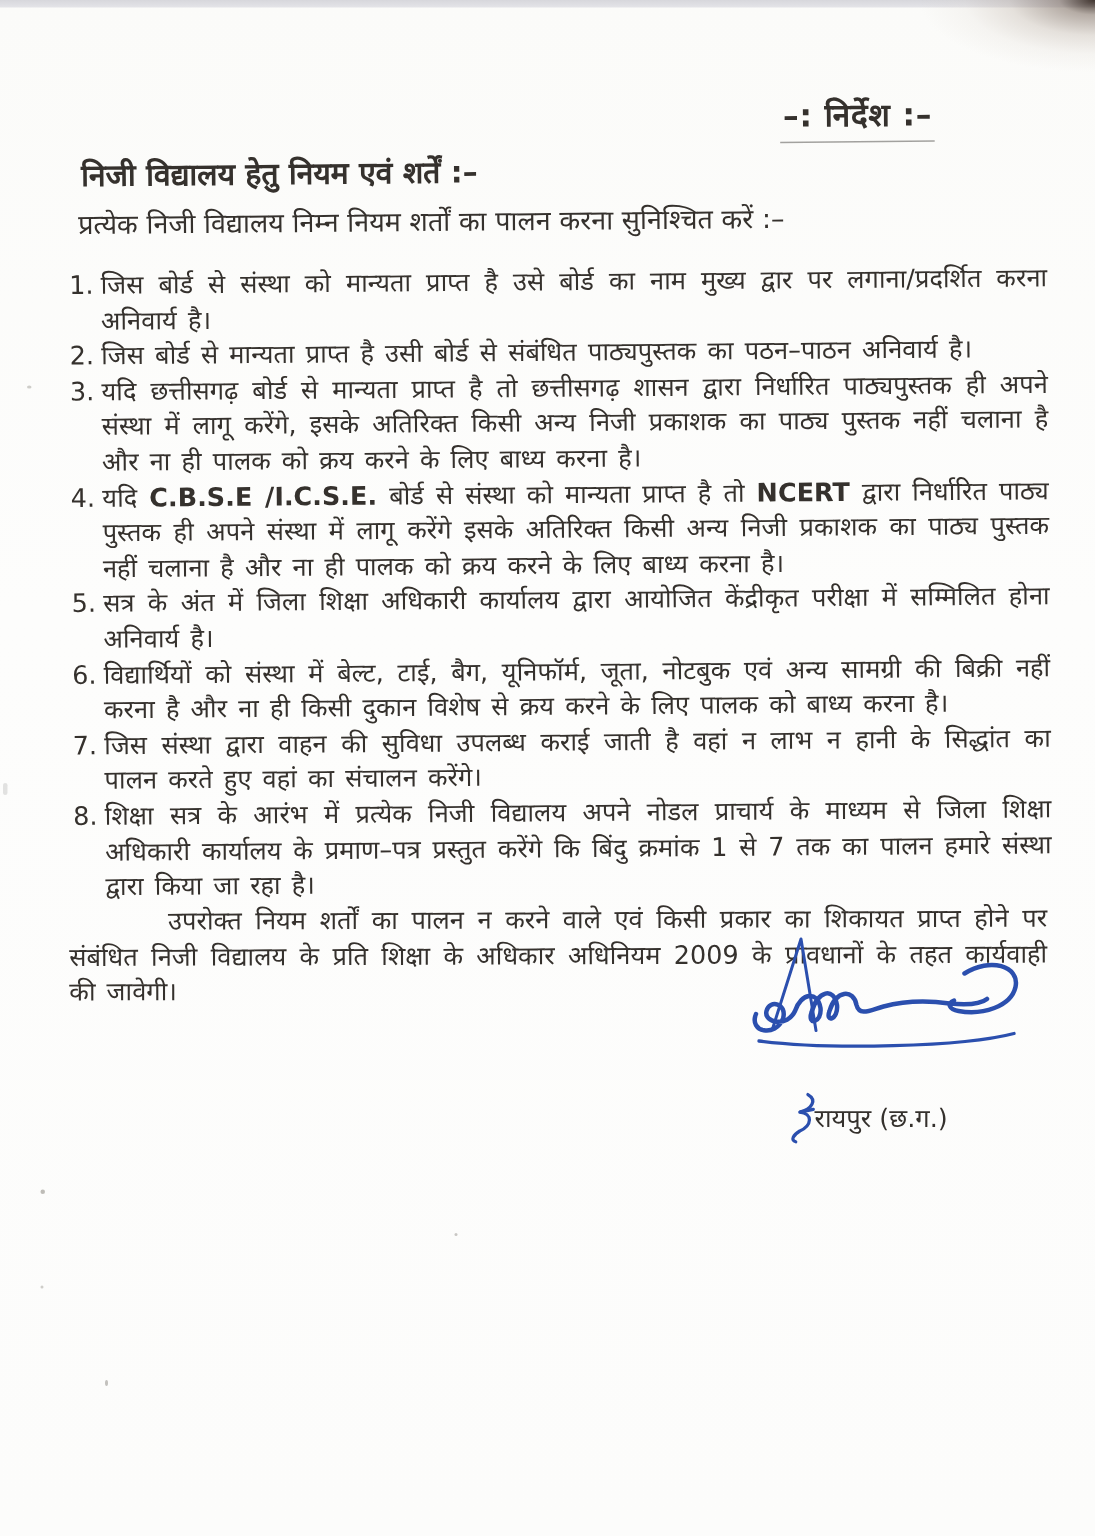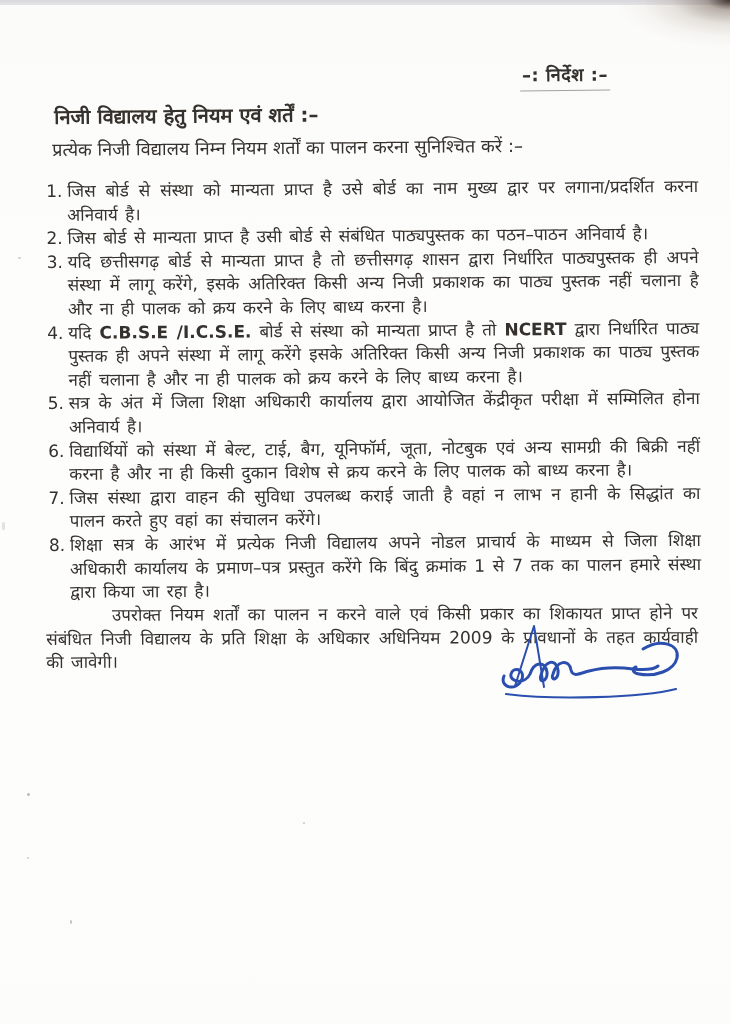--- a/index.html
+++ b/index.html
@@ -20,21 +20,21 @@
   }
   .corner-shadow {
     position:absolute; top:0; right:0; width:140px; height:52px;
     background:radial-gradient(ellipse 150px 62px at 100% 0%,
       rgba(55,43,37,0.95) 0%, rgba(112,94,82,0.5) 16%,
       rgba(176,162,150,0.3) 38%, rgba(214,206,198,0.16) 58%,
       rgba(230,226,220,0.0) 78%);
   }
   .heading {
     position:absolute; top:62px; left:520px;
-    font-size:18px; font-weight:700; letter-spacing:0.5px;
+    font-size:21px; font-weight:700; letter-spacing:0.5px;
     border-bottom:1px solid rgba(90,88,84,0.55);
     padding:0 2px 4px 2px;
     transform:rotate(-0.5deg);
   }
   .title {
     position:absolute; top:103px; left:54px;
     font-size:20px; font-weight:700;
     transform:rotate(-0.55deg); transform-origin:0 0;
   }
   .intro {
@@ -132,20 +132,27 @@
   <svg class="sig-ink" viewBox="0 0 206 86" fill="none" stroke="#2b4fae" stroke-linecap="round" stroke-linejoin="round">
     <path d="M23,72 L42,12 L52,73" stroke-width="2"></path>
     <path d="M12,62 C7,74 25,78 30,65 C33,55 21,52 19,60 C17,68 33,71 38,60
              C42,48 53,46 55,58 C56,68 46,70 49,61 C53,46 64,44 66,56 C67,66 58,68 61,60
              C65,46 77,45 79,56 C81,64 89,59 97,57 C112,53 127,53 141,55 C151,56 161,56 166,52" stroke-width="3"></path>
     <path d="M151,35 C168,24 188,30 185,44 C182,57 163,63 147,60 C141,59 139,55 144,53" stroke-width="3"></path>
     <path d="M14,80 C60,86 150,84 184,75" stroke-width="2.2"></path>
   </svg>
 
 
+  <div class="place-row">
+    <svg class="pen-mark" viewBox="0 0 24 40" fill="none" stroke="#2b4fae" stroke-width="2.4" stroke-linecap="round">
+      <path d="M16,3 C23,7 19,14 10,16 C20,17 19,26 10,30 C5,33 3,37 7,38"></path>
+      <path d="M10,16 L20,14"></path>
+    </svg>
+    <span class="place">रायपुर (छ.ग.)</span>
+  </div>
 
   <div class="speck s1"></div>
   <div class="speck s2"></div>
   <div class="speck s3"></div>
   <div class="speck s4"></div>
   <div class="speck s5"></div>
   <div class="speck s6"></div>
 
 </div>
 

